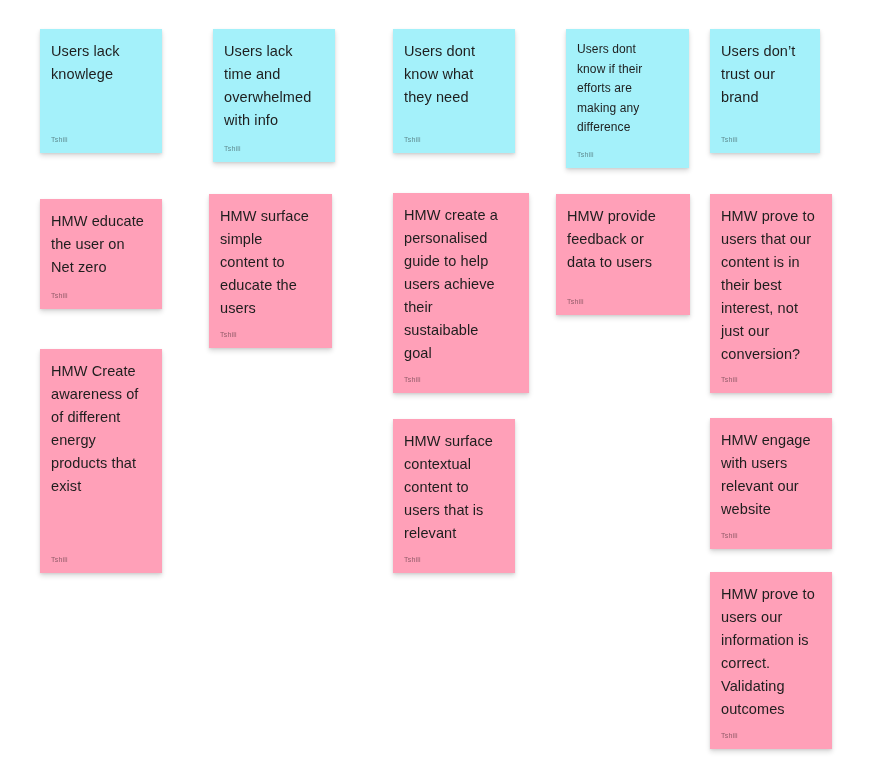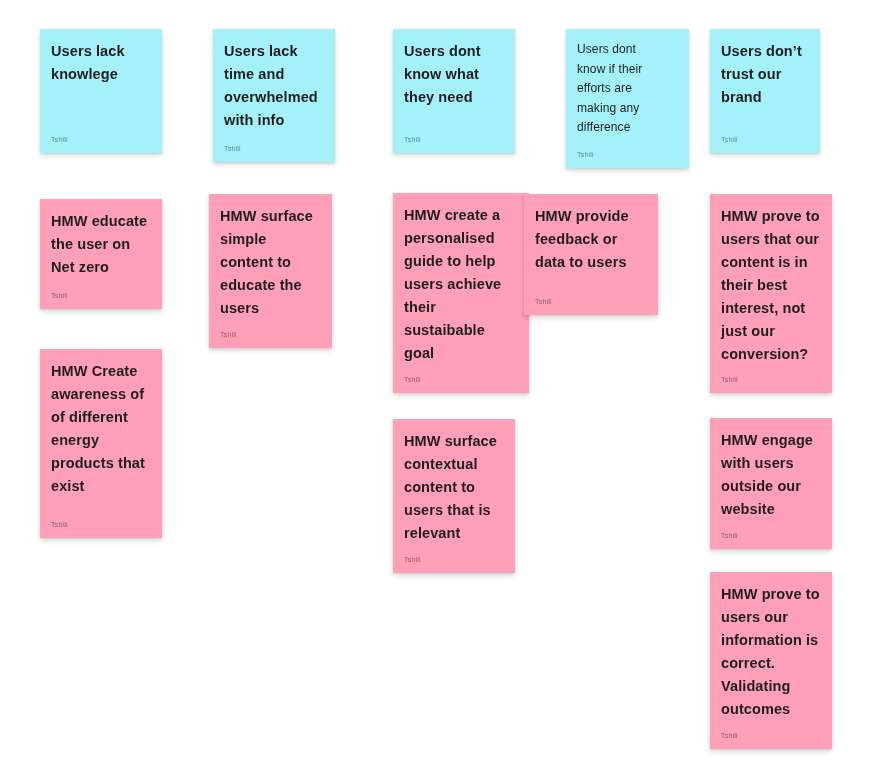--- a/index.html
+++ b/index.html
@@ -25,21 +25,20 @@
   .note-text {
     padding: 11px 11px 0 11px;
     white-space: pre-line;
     font-weight: 500;
     letter-spacing: 0.1px;
     overflow: hidden;
   }
   .size-normal .note-text {
     font-size: 14.5px;
     line-height: 23px;
-    font-weight: bold;
   }
   .size-small .note-text {
     font-size: 12px;
     line-height: 19.5px;
   }
   .note-author {
     position: absolute;
     left: 11px;
     bottom: 9px;
     font-size: 7px;
@@ -101,57 +100,57 @@
     <div class="note size-normal" style="left: 393px; top: 193px; width: 136px; height: 200px; background: rgb(255, 160, 184);">
     <div class="note-text">HMW create a
 personalised
 guide to help
 users achieve
 their
 sustaibable
 goal</div>
     <div class="note-author">Tshili</div>
   </div>
-    <div class="note size-normal" style="left: 524px; top: 194px; width: 134px; height: 121px; background: rgb(255, 160, 184);">
+    <div class="note size-normal" style="left: 556px; top: 194px; width: 134px; height: 121px; background: rgb(255, 160, 184);">
     <div class="note-text">HMW provide
 feedback or
 data to users</div>
     <div class="note-author">Tshili</div>
   </div>
     <div class="note size-normal" style="left: 710px; top: 194px; width: 122px; height: 199px; background: rgb(255, 160, 184);">
     <div class="note-text">HMW prove to
 users that our
 content is in
 their best
 interest, not
 just our
 conversion?</div>
     <div class="note-author">Tshili</div>
   </div>
-    <div class="note size-normal" style="left: 40px; top: 349px; width: 122px; height: 189px; background: rgb(255, 160, 184);">
+    <div class="note size-normal" style="left: 40px; top: 349px; width: 122px; height: 224px; background: rgb(255, 160, 184);">
     <div class="note-text">HMW Create
 awareness of
 of different
 energy
 products that
 exist</div>
     <div class="note-author">Tshili</div>
   </div>
     <div class="note size-normal" style="left: 393px; top: 419px; width: 122px; height: 154px; background: rgb(255, 160, 184);">
     <div class="note-text">HMW surface
 contextual
 content to
 users that is
 relevant</div>
     <div class="note-author">Tshili</div>
   </div>
     <div class="note size-normal" style="left: 710px; top: 418px; width: 122px; height: 131px; background: rgb(255, 160, 184);">
     <div class="note-text">HMW engage
 with users
-outside our
+relevant our
 website</div>
     <div class="note-author">Tshili</div>
   </div>
     <div class="note size-normal" style="left: 710px; top: 572px; width: 122px; height: 177px; background: rgb(255, 160, 184);">
     <div class="note-text">HMW prove to
 users our
 information is
 correct.
 Validating
 outcomes</div>

